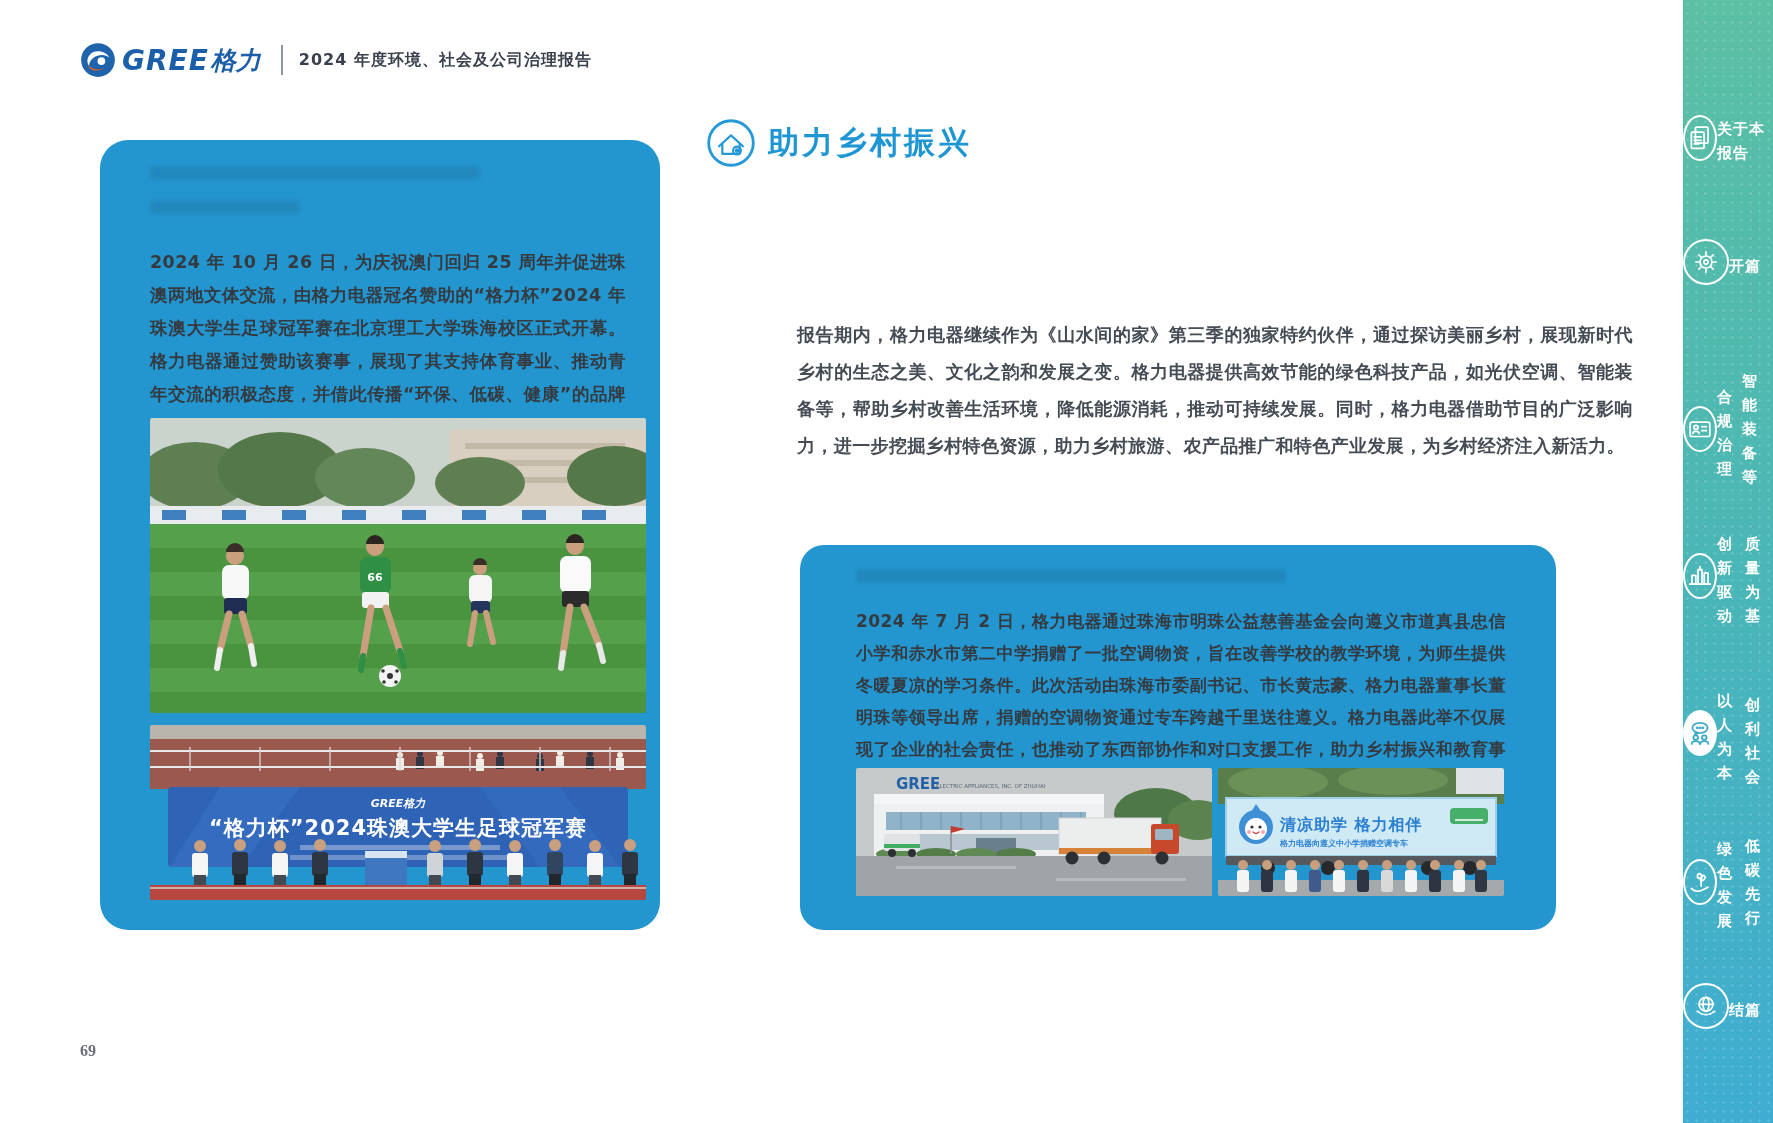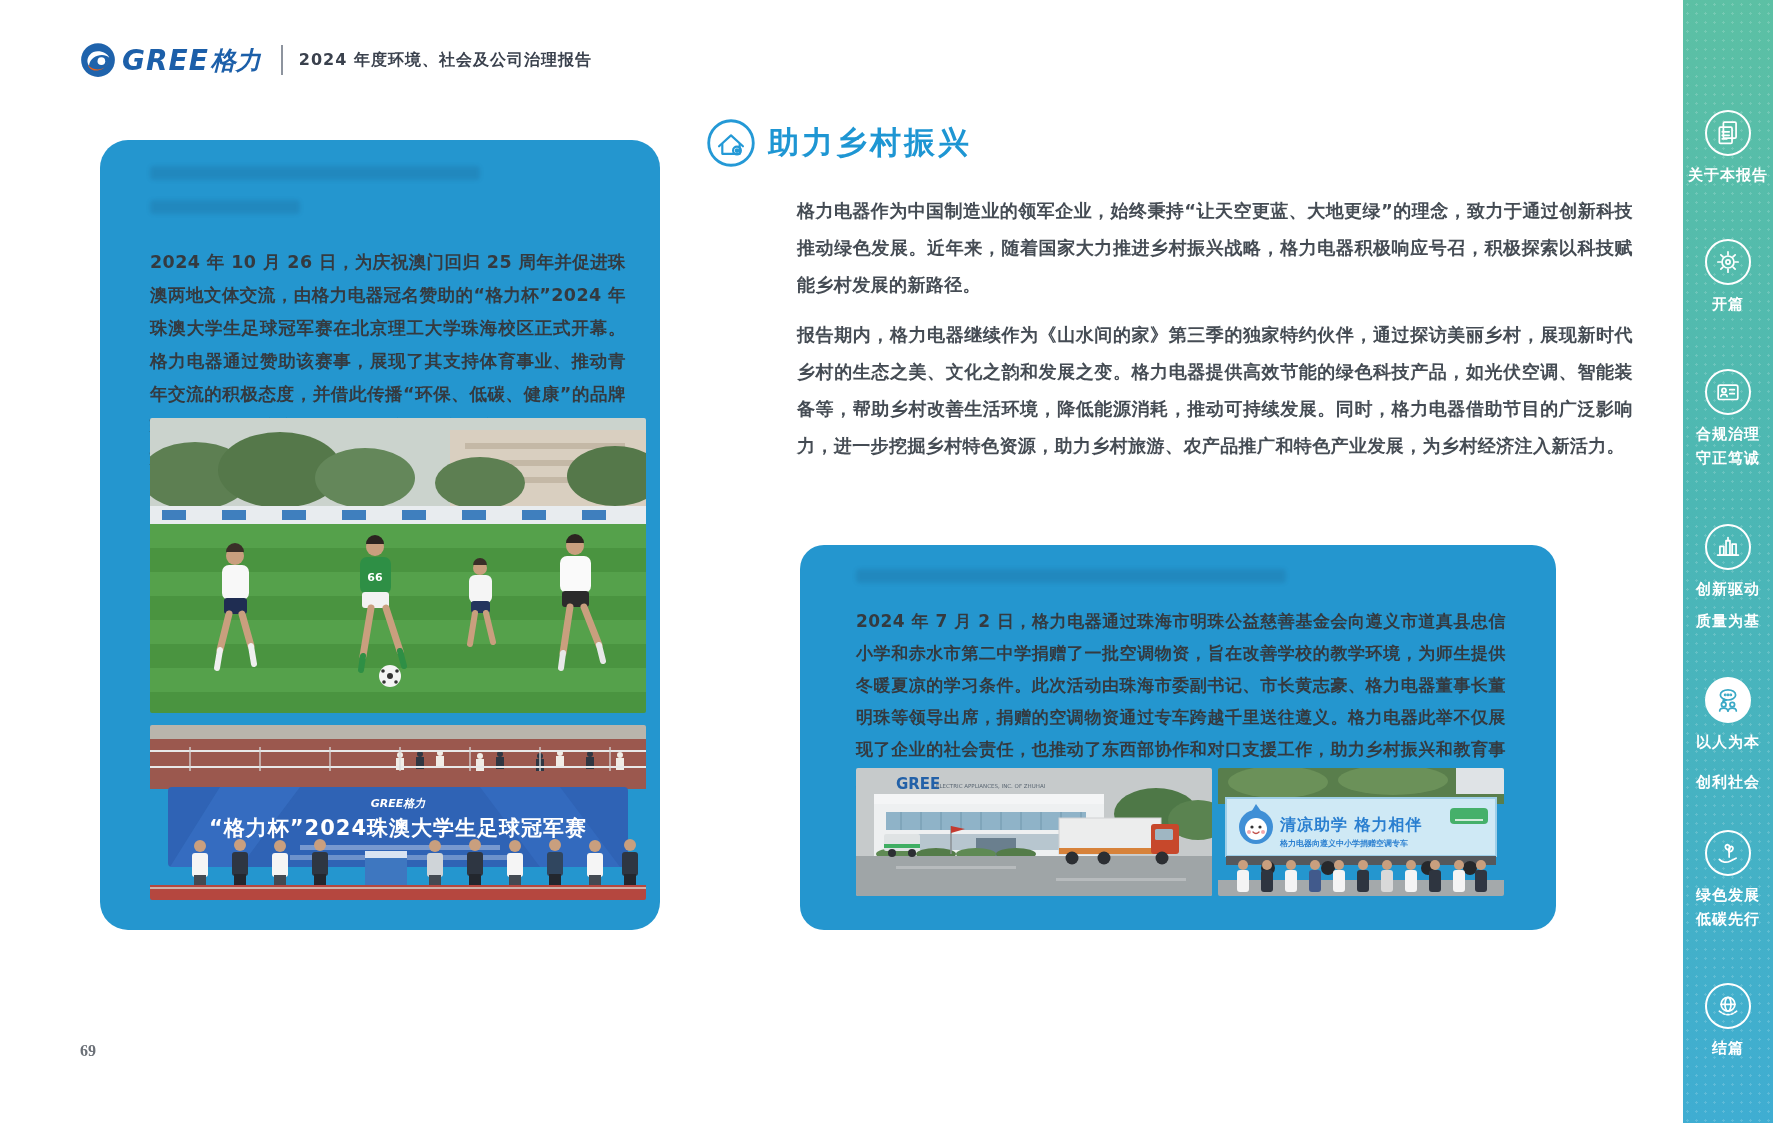--- a/index.html
+++ b/index.html
@@ -33,21 +33,21 @@
                   color:#454c54;font-weight:600;text-align:justify;letter-spacing:.4px;}
   .p1{top:192px;}
   .p2{top:316px;}
 
   
   .sidebar{position:absolute;left:1683px;top:0;width:90px;height:1123px;
            background:linear-gradient(180deg,#5cc0a4 0%,#4cb7b4 45%,#3fadd2 100%);}
   .sidebar::after{content:"";position:absolute;inset:0;
            background-image:radial-gradient(rgba(255,255,255,.16) 1px,transparent 1.4px);
            background-size:9px 9px;pointer-events:none;}
-  .side-item{position:absolute;left:0;width:90px;display:flex;flex-direction:column;align-items:center;z-index:2;}
+  .side-item{position:absolute;left:0;width:90px;display:flex;flex-direction:row;align-items:center;z-index:2;}
   .icon-circle{width:46px;height:46px;border:2px solid #ffffff;border-radius:50%;
                display:flex;align-items:center;justify-content:center;box-sizing:border-box;}
   .side-item.active .icon-circle{background:#ffffff;border-color:#ffffff;}
   .icon-circle svg{width:30px;height:30px;stroke:#ffffff;fill:none;stroke-width:1.5;
                    stroke-linecap:round;stroke-linejoin:round;}
   .side-item.active .icon-circle svg{stroke:#3aa9c6;}
   .side-label{margin-top:7px;font-size:15px;font-weight:700;color:#ffffff;letter-spacing:1px;line-height:24px;}
 
   .page-number{position:absolute;left:80px;top:1042px;font-size:16px;color:#6b7077;font-weight:600;font-family:Liberation Serif, serif;}
 </style>
@@ -261,21 +261,20 @@
       <g fill="none" stroke="#2499d6" stroke-width="2" stroke-linecap="round" stroke-linejoin="round">
         <path d="M12,26 L23,16 L34,26"></path>
         <path d="M15,24 V33 H31 V24"></path>
         <circle cx="28.5" cy="30" r="3.6"></circle>
         <circle cx="28.5" cy="30" r="1.1"></circle>
       </g>
     </svg>
     <div class="section-title">助力乡村振兴</div>
   </div>
 
-  <div class="body-paragraph p1">格力电器作为中国制造业的领军企业，始终秉持“让天空更蓝、大地更绿”的理念，致力于通过创新科技推动绿色发展。近年来，随着国家大力推进乡村振兴战略，格力电器积极响应号召，积极探索以科技赋能乡村发展的新路径。</div>
   <div class="body-paragraph p2">报告期内，格力电器继续作为《山水间的家》第三季的独家特约伙伴，通过探访美丽乡村，展现新时代乡村的生态之美、文化之韵和发展之变。格力电器提供高效节能的绿色科技产品，如光伏空调、智能装备等，帮助乡村改善生活环境，降低能源消耗，推动可持续发展。同时，格力电器借助节目的广泛影响力，进一步挖掘乡村特色资源，助力乡村旅游、农产品推广和特色产业发展，为乡村经济注入新活力。</div>
 
   <div class="card card-right">
     <div class="ghost" style="left:56px;top:24px;width:430px;height:14px;"></div>
     <div class="card-paragraph">2024 年 7 月 2 日，格力电器通过珠海市明珠公益慈善基金会向遵义市道真县忠信小学和赤水市第二中学捐赠了一批空调物资，旨在改善学校的教学环境，为师生提供冬暖夏凉的学习条件。此次活动由珠海市委副书记、市长黄志豪、格力电器董事长董明珠等领导出席，捐赠的空调物资通过专车跨越千里送往遵义。格力电器此举不仅展现了企业的社会责任，也推动了东西部协作和对口支援工作，助力乡村振兴和教育事业发展。</div>
 
     <svg class="photo" style="left:56px;top:223px;" width="356" height="128" viewBox="0 0 356 128">
       <rect x="0" y="0" width="356" height="128" fill="#c6cacb"></rect>
       <rect x="18" y="26" width="230" height="10" fill="#f4f5f6"></rect>
       <rect x="18" y="36" width="230" height="52" fill="#eef0f1"></rect>
@@ -441,21 +440,21 @@
       <div class="icon-circle">
         <svg viewBox="0 0 26 26">
           <rect x="4.5" y="7" width="17" height="12.5" rx="1.6"></rect>
           <circle cx="9.5" cy="11.6" r="1.8"></circle>
           <path d="M6.8,16.8 c0-2.4 5.4-2.4 5.4,0"></path>
           <line x1="14.5" y1="11" x2="18.5" y2="11"></line>
             <line x1="14.5" y1="14.5" x2="18.5" y2="14.5"></line>
         </svg>
       </div>
       <div class="side-label">合规治理</div>
-      <div class="side-label" style="margin-top:0">守正笃诚</div>
+      <div class="side-label" style="margin-top:0">智能装备等</div>
     </div>
 
     <div class="side-item" style="top:524px">
       <div class="icon-circle">
         <svg viewBox="0 0 26 26">
           <line x1="4" y1="20" x2="22" y2="20"></line>
           <rect x="6" y="12.5" width="3.4" height="7.5"></rect>
           <rect x="11.3" y="7.5" width="3.4" height="12.5"></rect>
           <rect x="16.6" y="10.5" width="3.4" height="9.5"></rect>
           <line x1="13" y1="7.5" x2="13" y2="4.8"></line>

